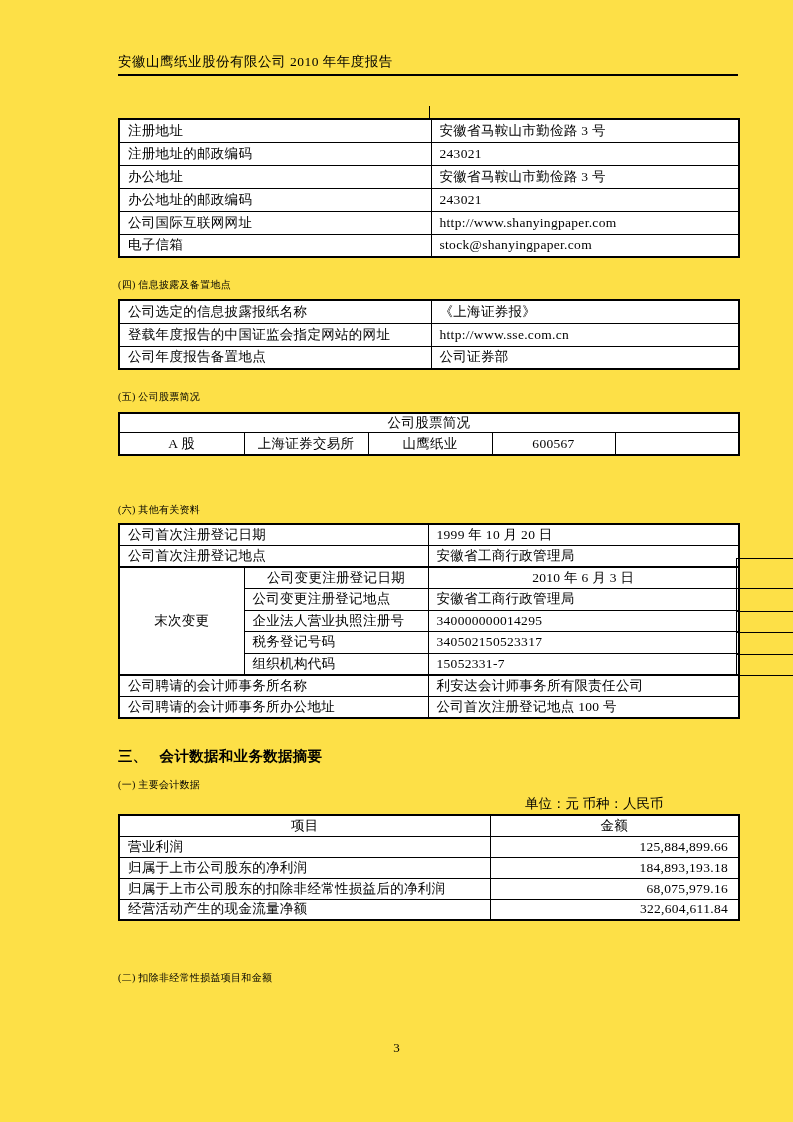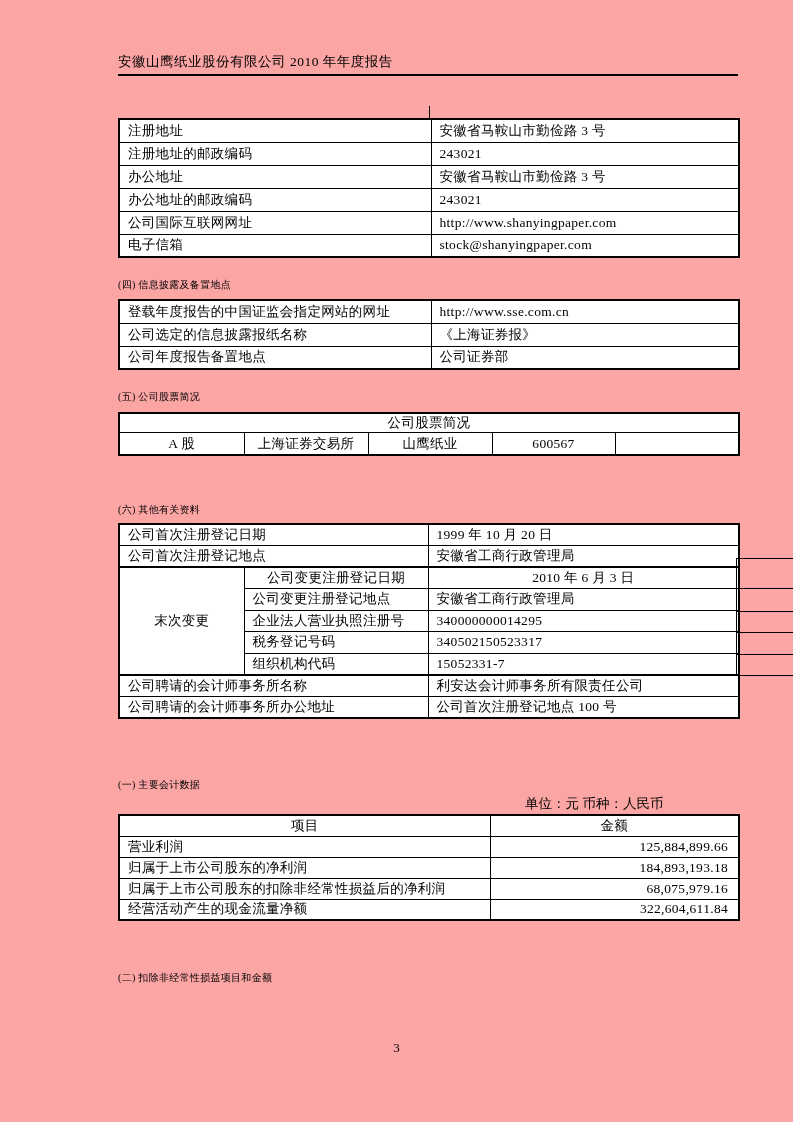--- a/index.html
+++ b/index.html
@@ -2,21 +2,21 @@
 <html><head>
 <meta charset="utf-8">
 <style>
   * { margin:0; padding:0; box-sizing:border-box; }
   html,body { background:#fff; }
   .page {
     position:relative;
     width:793px;
     height:1122px;
     margin:0 auto;
-    background:#fca5a5;
+    background:#fde047;
     overflow:hidden;
     font-family:"Liberation Serif","DejaVu Serif",serif;
     color:#000;
   }
   .header-title {
     position:absolute; left:118px; top:53px;
     font-size:13.5px; letter-spacing:0.5px; white-space:nowrap;
   }
   .header-rule {
     position:absolute; left:118px; top:74px; width:620px; height:2px; background:#000;
@@ -102,26 +102,26 @@
   </table>
 
   <div class="sec" style="top:278px;">(四) 信息披露及备置地点</div>
   <table class="doc-table" style="left:118px; top:299px; width:620px;">
     <colgroup>
         <col style="width:312px">
         <col style="width:308px">
       </colgroup>
     <tbody>
       <tr class="h22">
+        <td>公司选定的信息披露报纸名称</td>
+        <td>《上海证券报》</td>
+      </tr>
+      <tr class="h22">
         <td>登载年度报告的中国证监会指定网站的网址</td>
         <td>http://www.sse.com.cn</td>
-      </tr>
-      <tr class="h22">
-        <td>公司选定的信息披露报纸名称</td>
-        <td>《上海证券报》</td>
       </tr>
       <tr class="h22">
         <td>公司年度报告备置地点</td>
         <td>公司证券部</td>
       </tr>
     </tbody>
   </table>
 
   <div class="sec" style="top:390px;">(五) 公司股票简况</div>
   <table class="doc-table" style="left:118px; top:412px; width:620px;">
@@ -195,20 +195,23 @@
   </table>
 
   <div class="edge-cells">
     <div style="height:30px"></div>
     <div style="height:23px"></div>
     <div style="height:21px"></div>
     <div style="height:22px"></div>
     <div style="height:21px"></div>
   </div>
 
+  <div class="sec sec-bold" style="top:747px;">
+    <span class="sec-num">三、</span><span>会计数据和业务数据摘要</span>
+  </div>
   <div class="sec" style="top:778px;">(一) 主要会计数据</div>
   <div class="unit-note">单位：元 币种：人民币</div>
 
   <table class="doc-table" style="left:118px; top:814px; width:620px;">
     <colgroup>
         <col style="width:371px">
         <col style="width:249px">
       </colgroup>
     <tbody>
       <tr class="h20">

